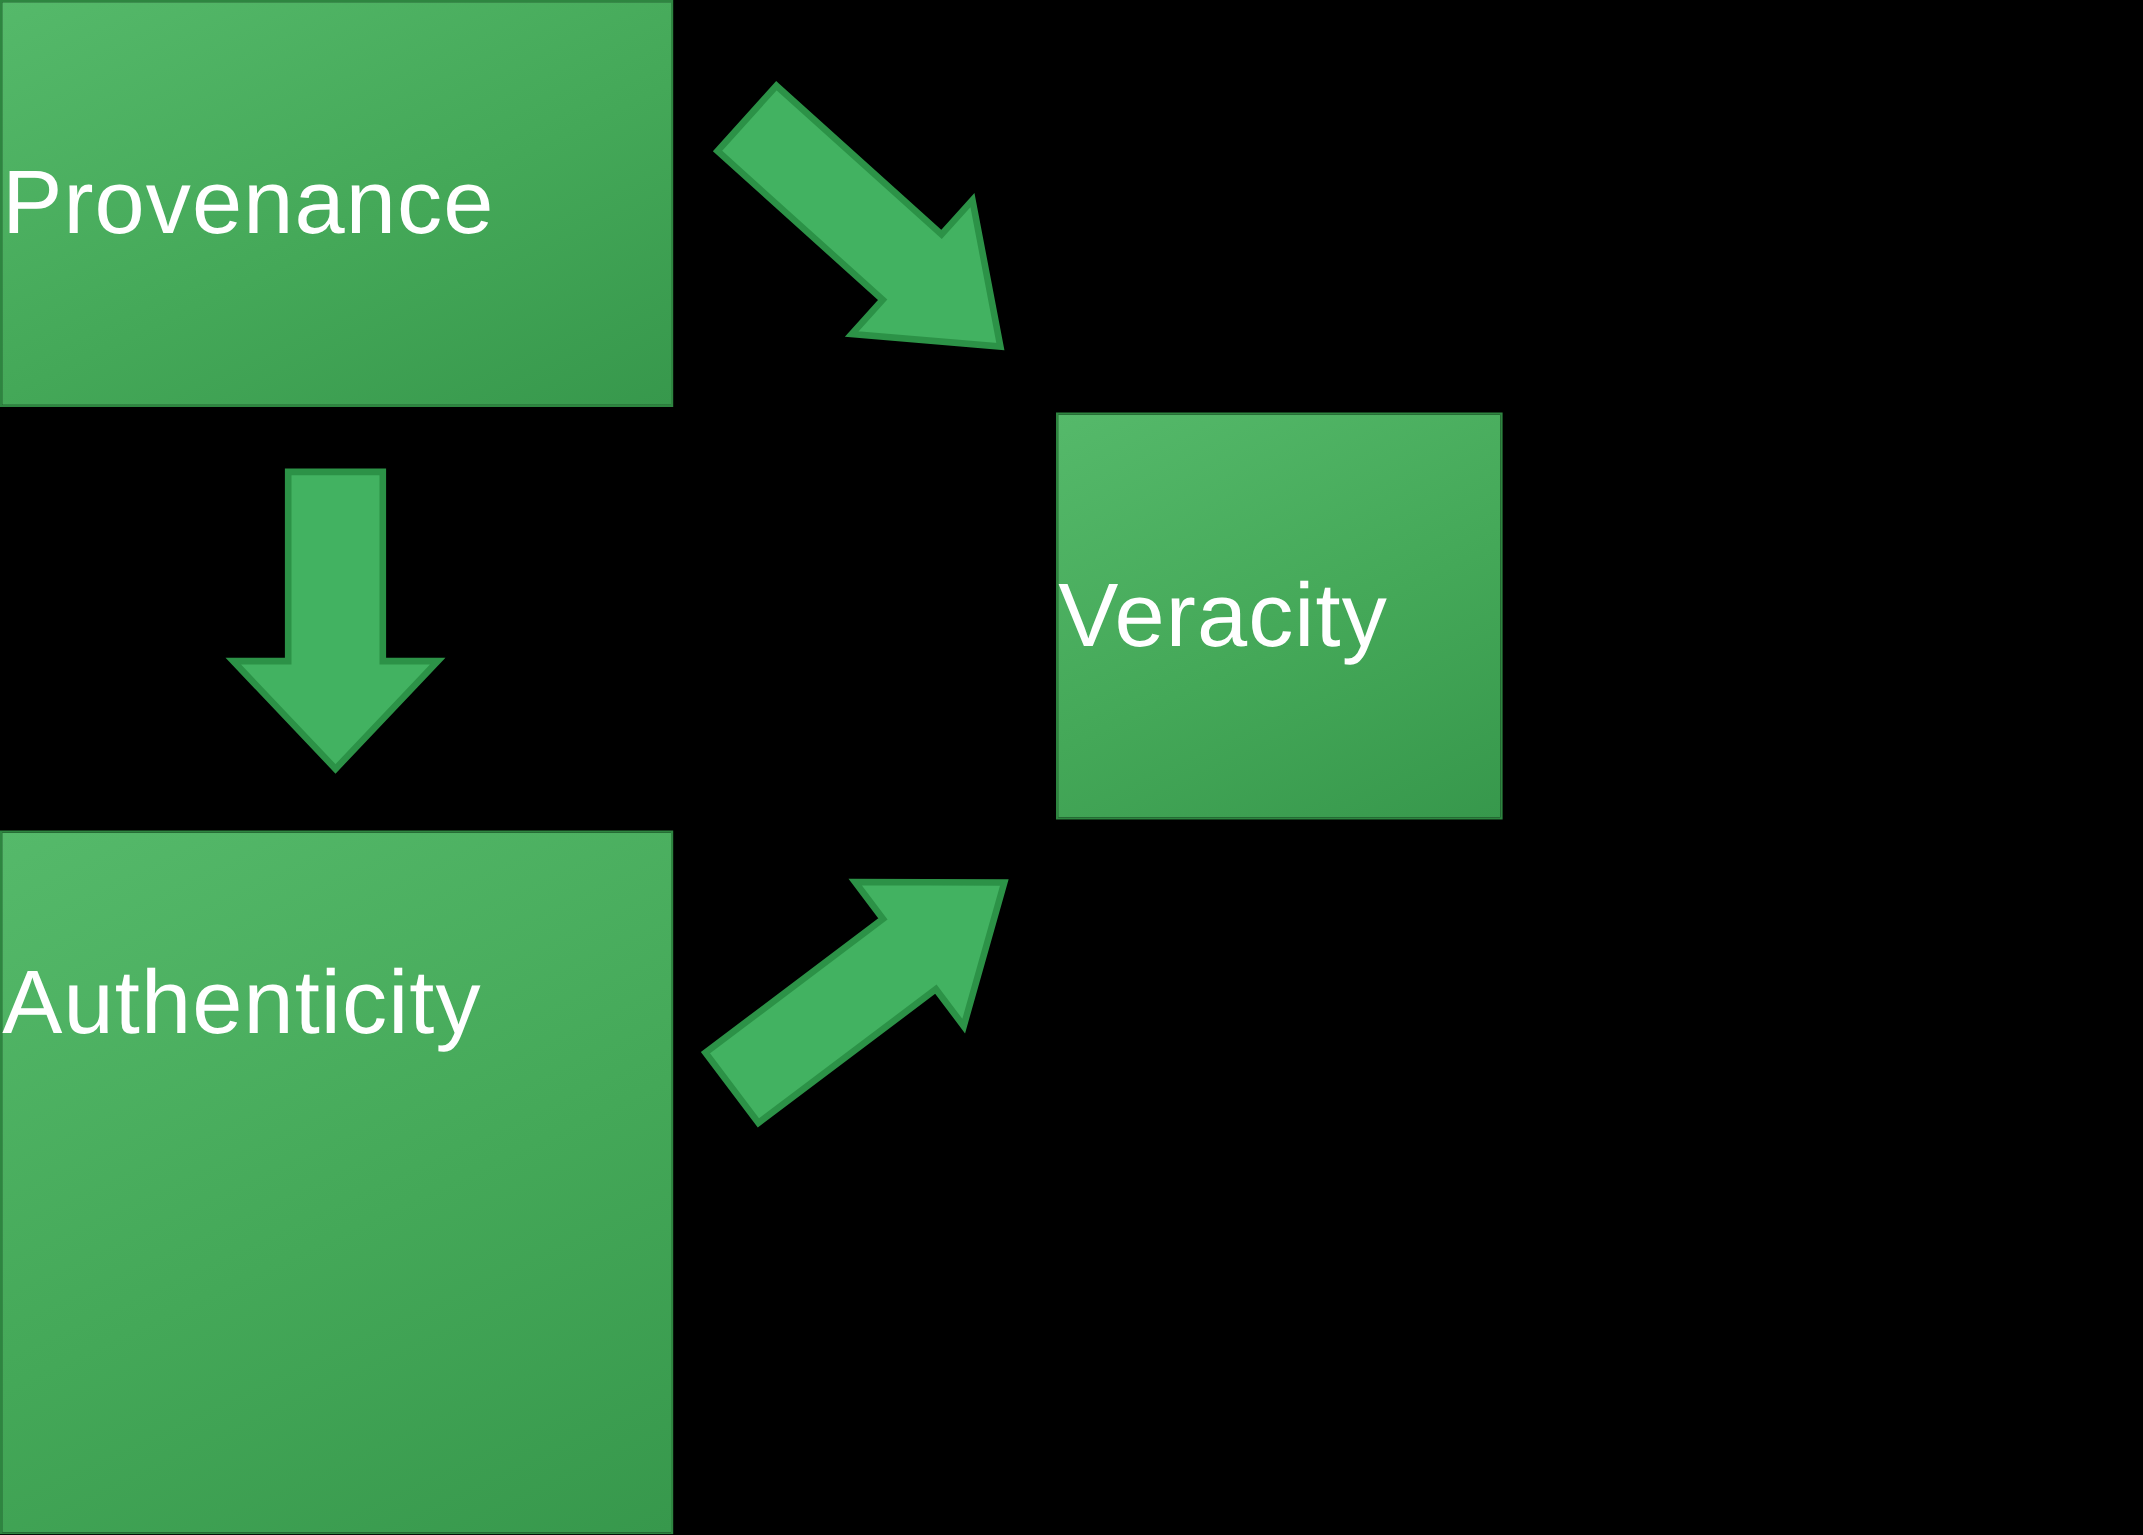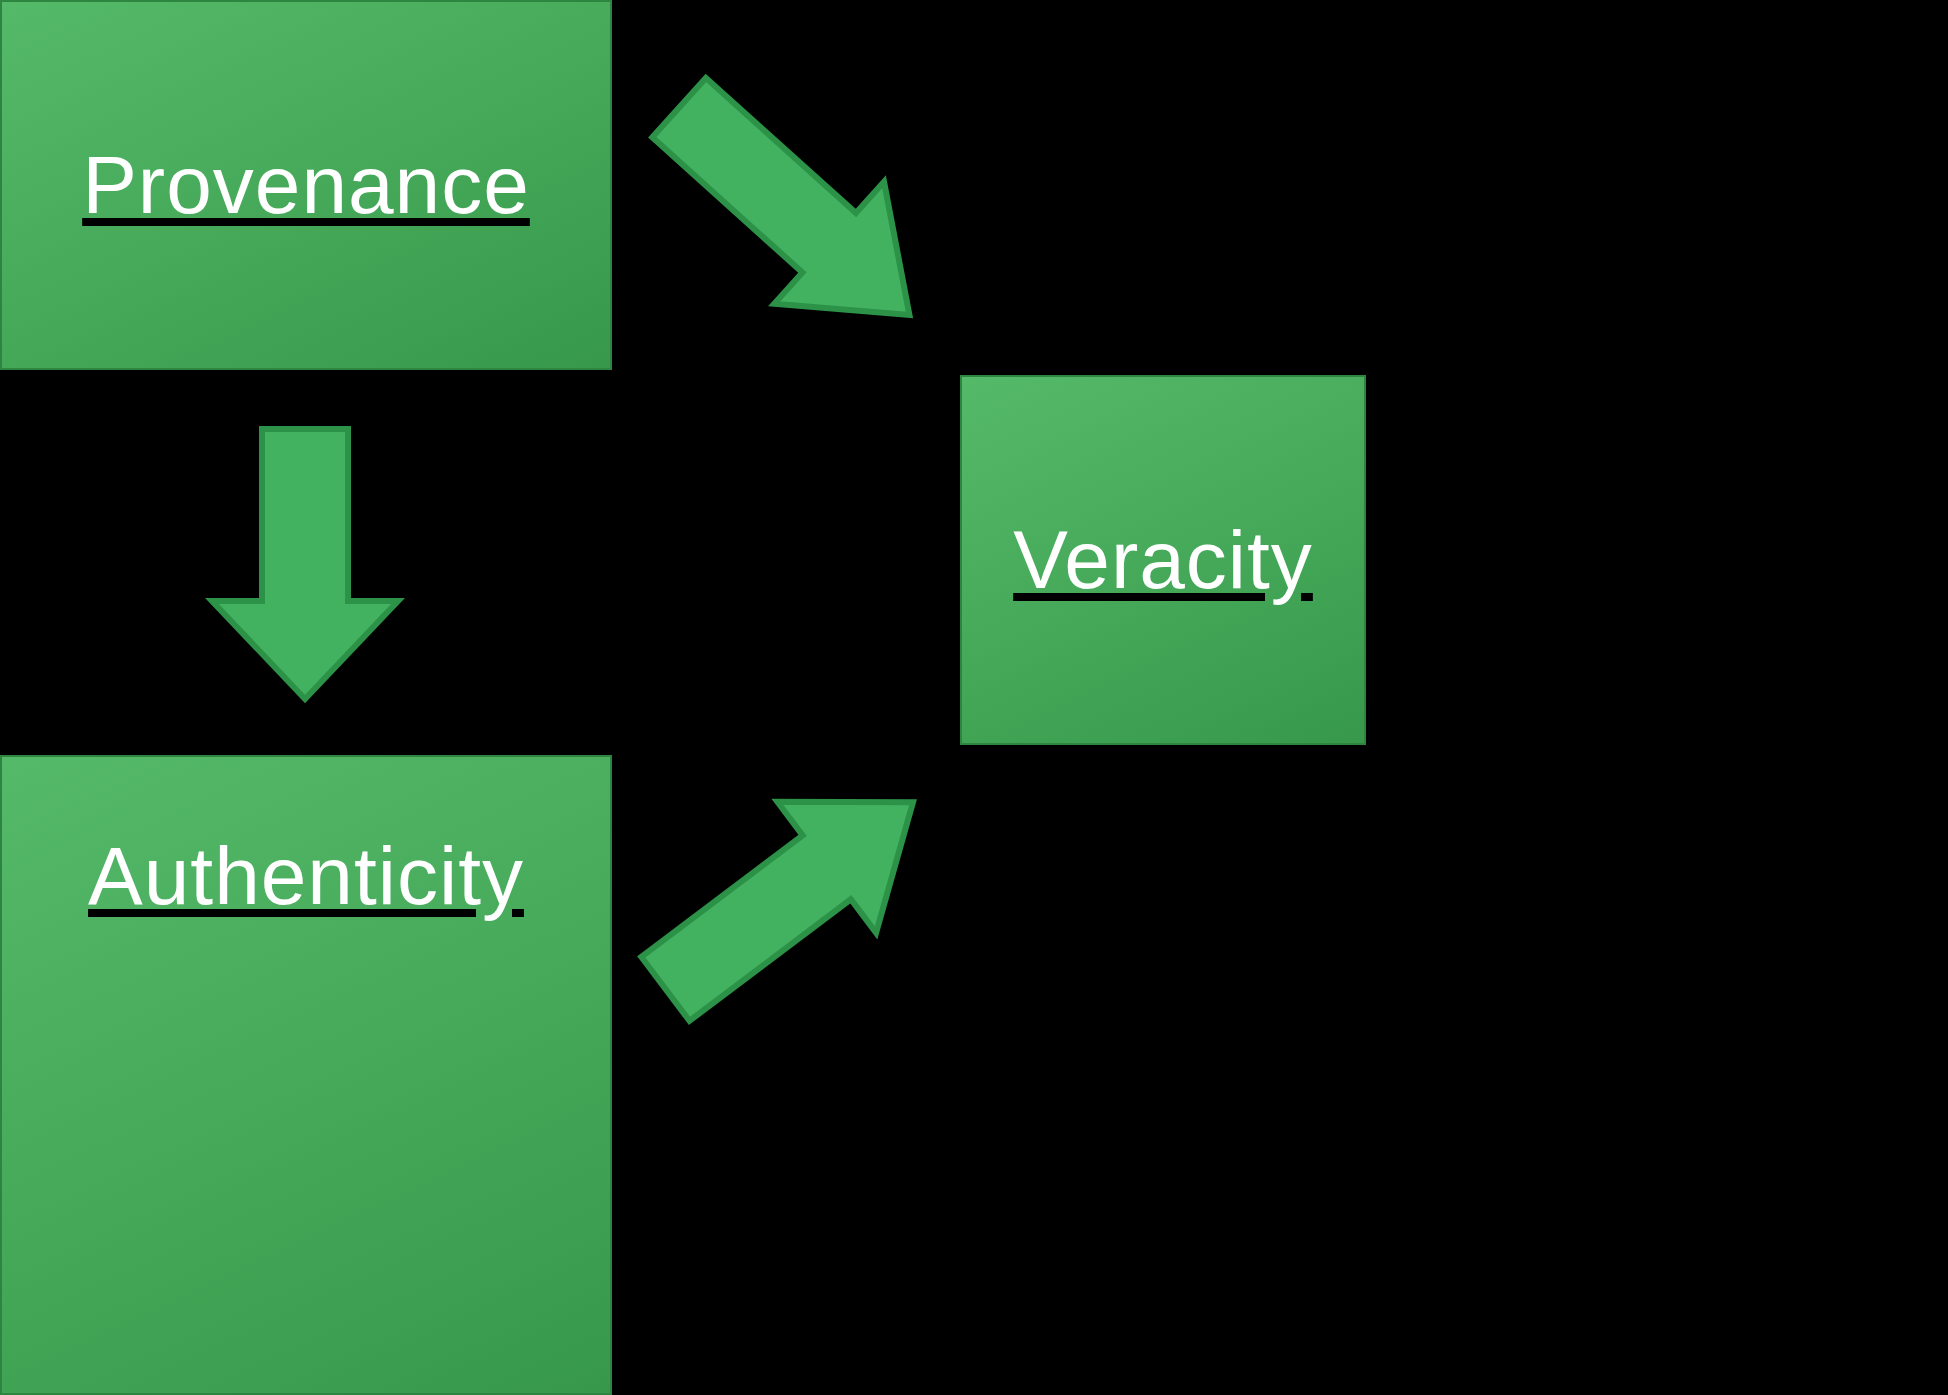--- a/index.html
+++ b/index.html
@@ -15,34 +15,32 @@
     overflow: hidden;
     font-family: "Liberation Sans", sans-serif;
   }
   .box {
     position: absolute;
     background: linear-gradient(155deg, var(--box-gradient-start) 0%, var(--box-gradient-mid) 55%, var(--box-gradient-end) 100%);
     border: 2px solid var(--box-border);
     box-sizing: border-box;
     display: flex;
     align-items: center;
-    justify-content: center;
-    text-decoration: underline;
   }
   .box .label {
     color: var(--text);
     font-size: 82px;
     font-weight: 400;
     letter-spacing: 1px;
     white-space: nowrap;
   }
   .box.provenance   { left: 0px;   top: 0px;   width: 612px; height: 370px; }
   .box.veracity     { left: 960px; top: 375px; width: 406px; height: 370px; }
   .box.authenticity { left: 0px;   top: 755px; width: 612px; height: 640px; align-items: flex-start; }
-  .box.authenticity .label { margin-top: 72px; }
+  .box.authenticity .label { margin-top: 108px; }
 
   .arrow {
     position: absolute;
     overflow: visible;
   }
   .arrow polygon {
     fill: var(--arrow-fill);
     stroke: var(--arrow-stroke);
     stroke-width: 6;
     stroke-linejoin: miter;

